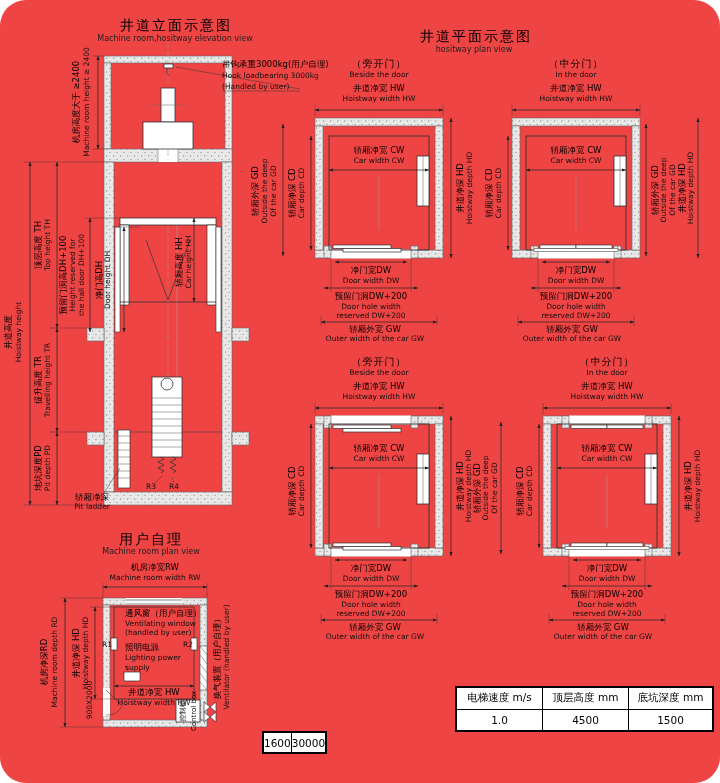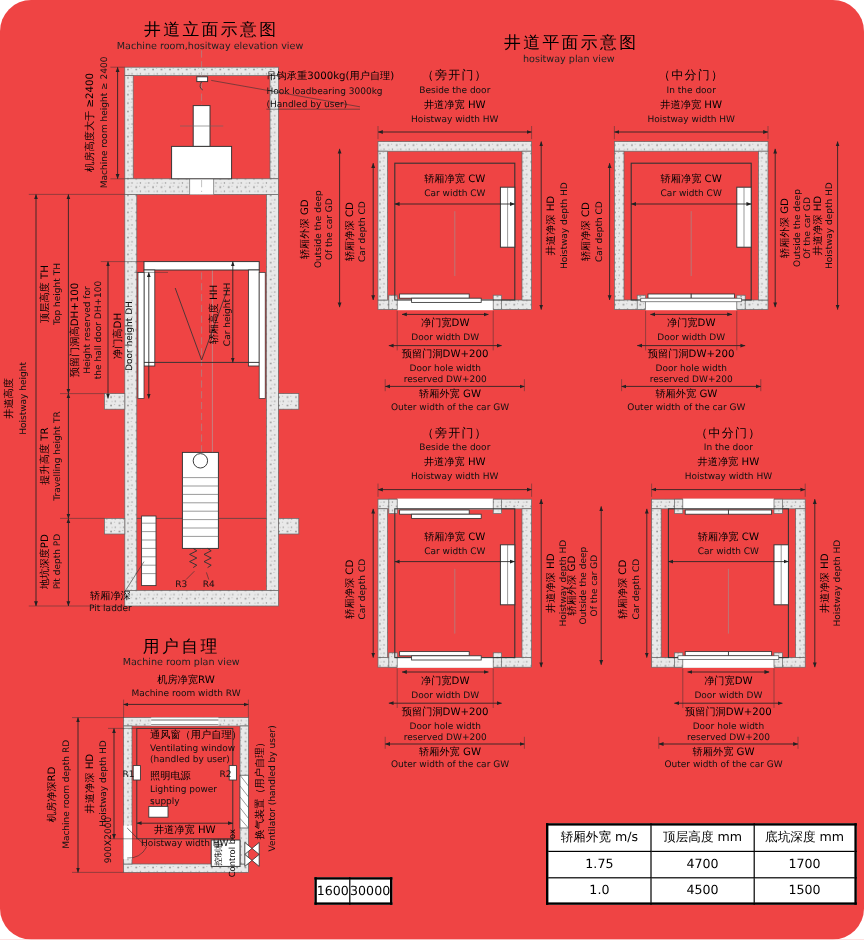--- a/index.html
+++ b/index.html
@@ -332,28 +332,23 @@
     <tr style="height:21px">
       <td>1600</td>
       <td>30000</td>
     </tr>
   </tbody>
     </table>
 
   <table class="tbl" style="left:455px;top:686px">
     <tbody>
         <tr style="height:22px">
-      <td style="width:85px">轿厢外宽 m/s</td>
+      <td style="width:85px">电梯速度 m/s</td>
       <td style="width:85px">顶层高度 mm</td>
       <td style="width:83px">底坑深度 mm</td>
-    </tr>
-    <tr style="height:22px">
-      <td>1.75</td>
-      <td>4700</td>
-      <td>1700</td>
     </tr>
     <tr style="height:22px">
       <td>1.0</td>
       <td>4500</td>
       <td>1500</td>
     </tr>
   </tbody>
     </table>
 <span class="lbl v cn8" style="left: 255px; top: 191px;">轿厢外深 GD</span>
     <span class="lbl v en7" style="left: 265px; top: 191px;">Outside the deep</span>

